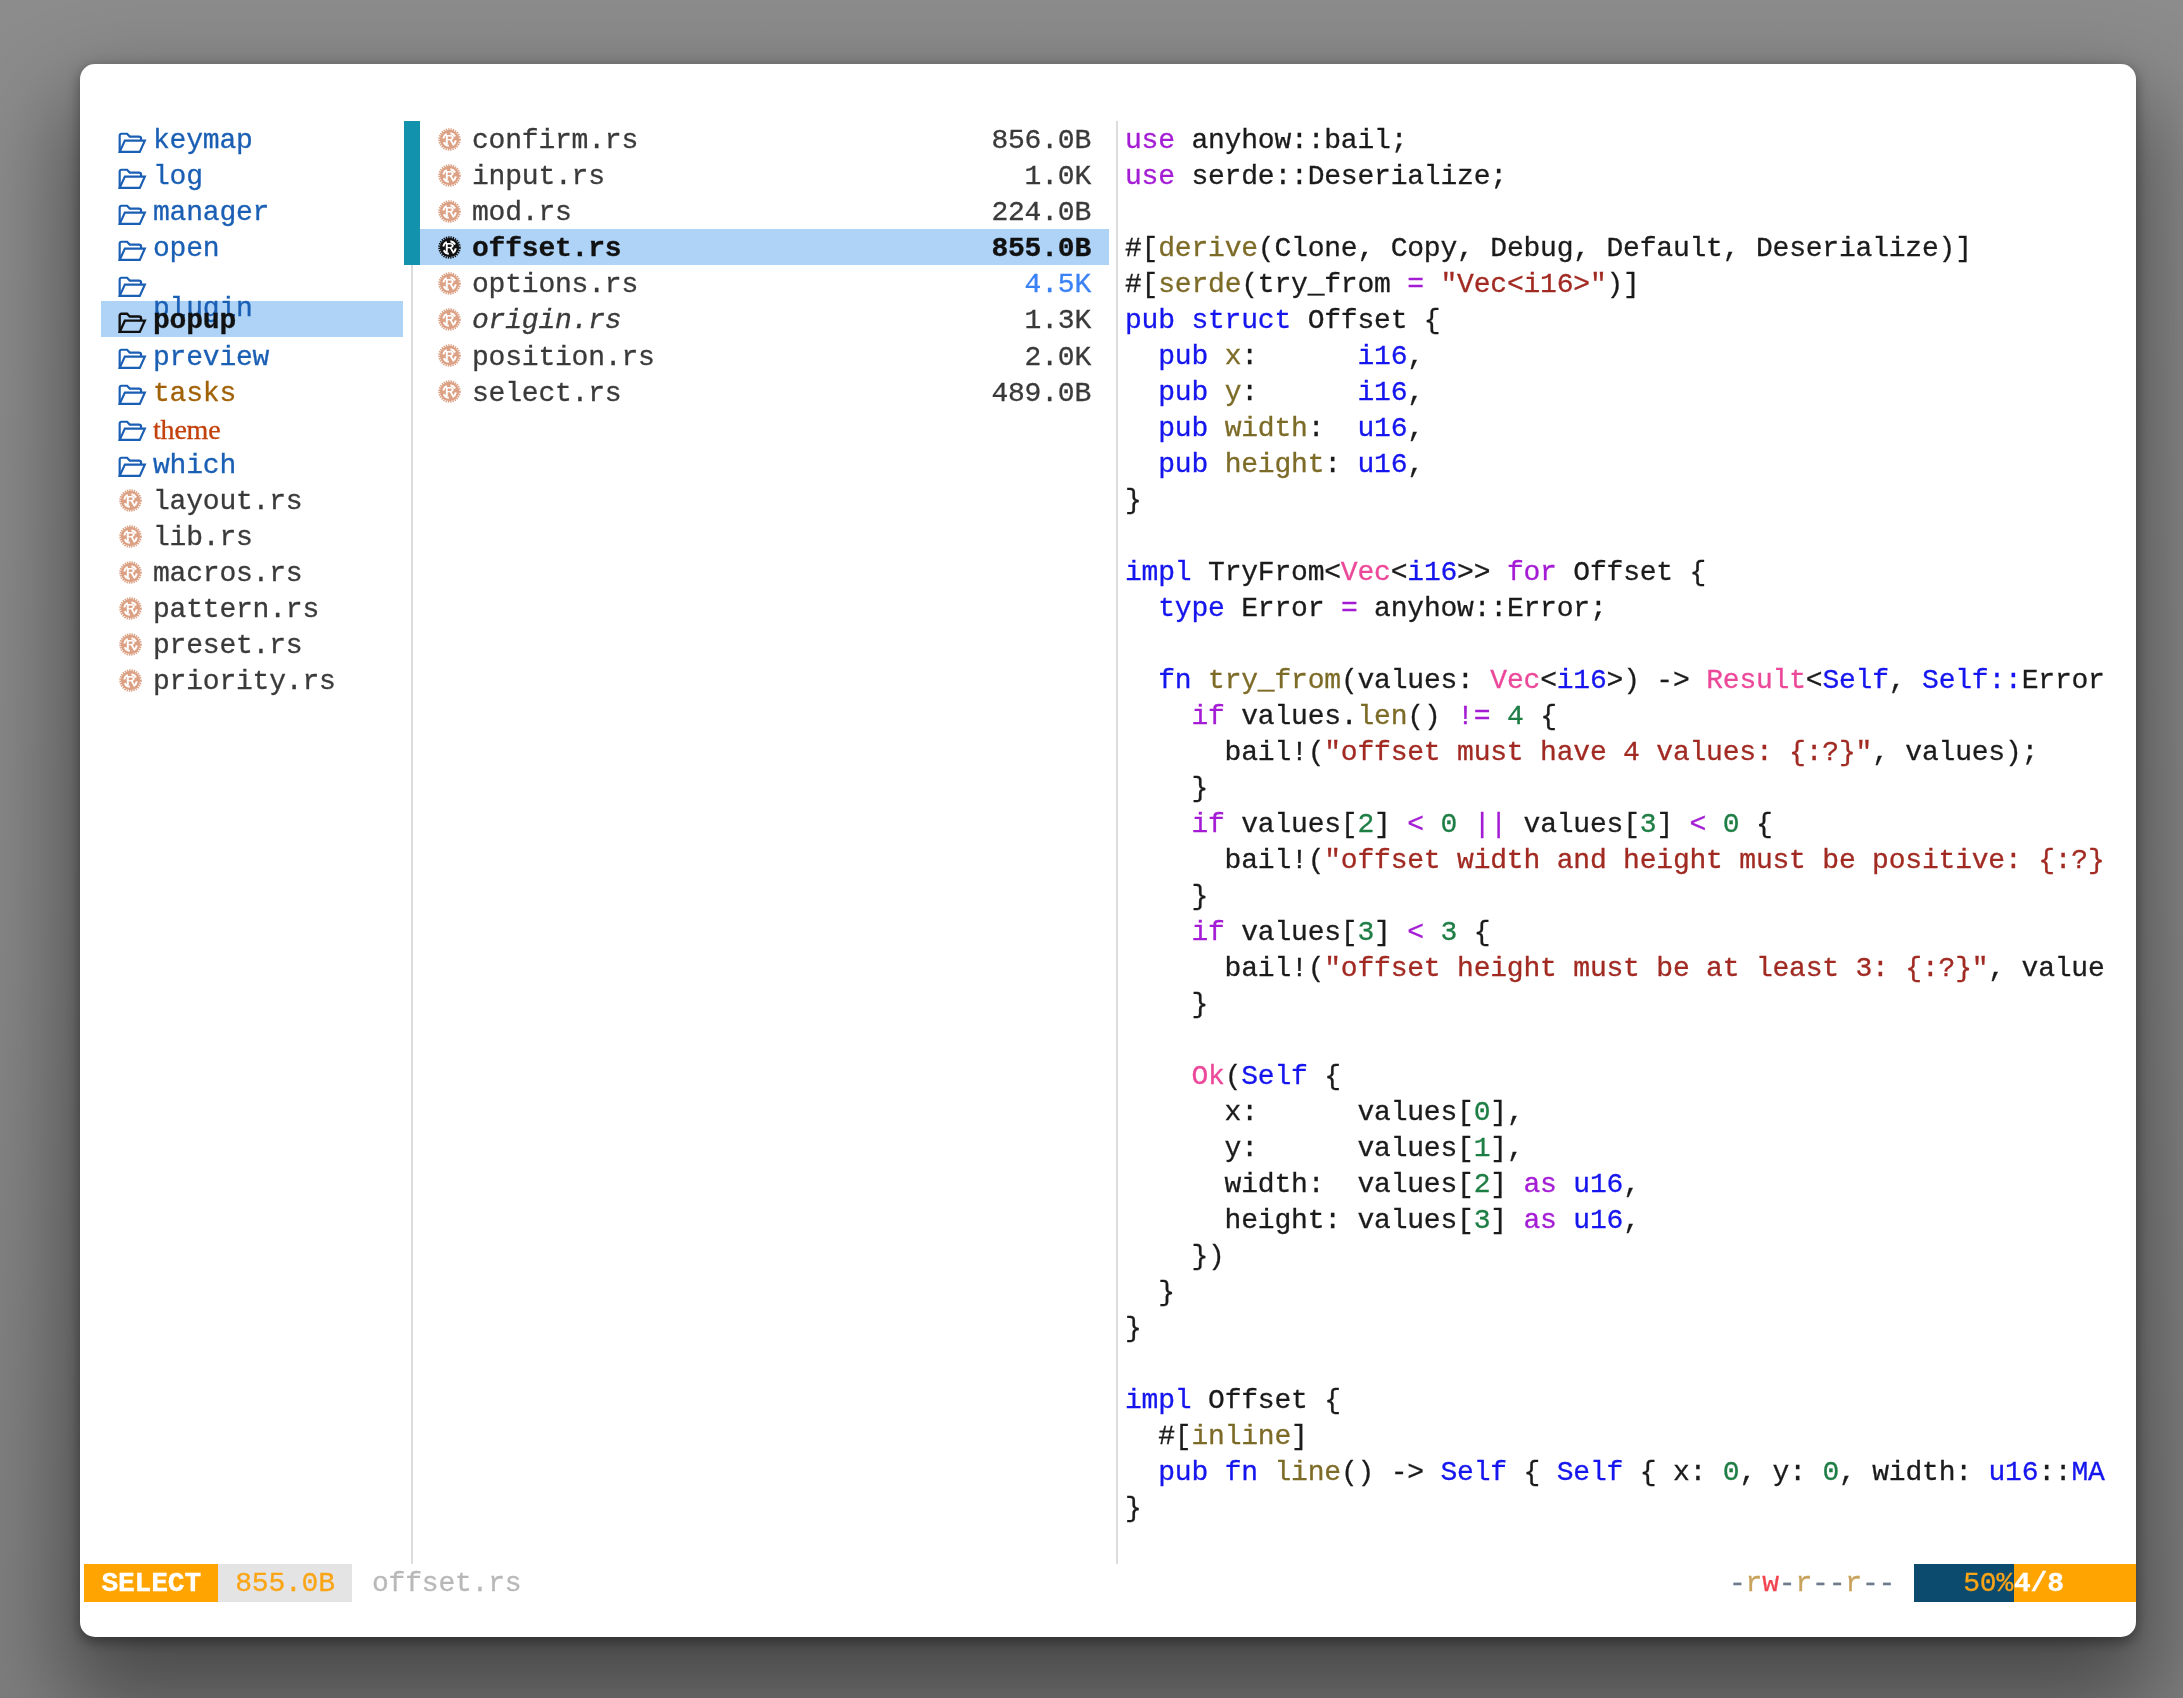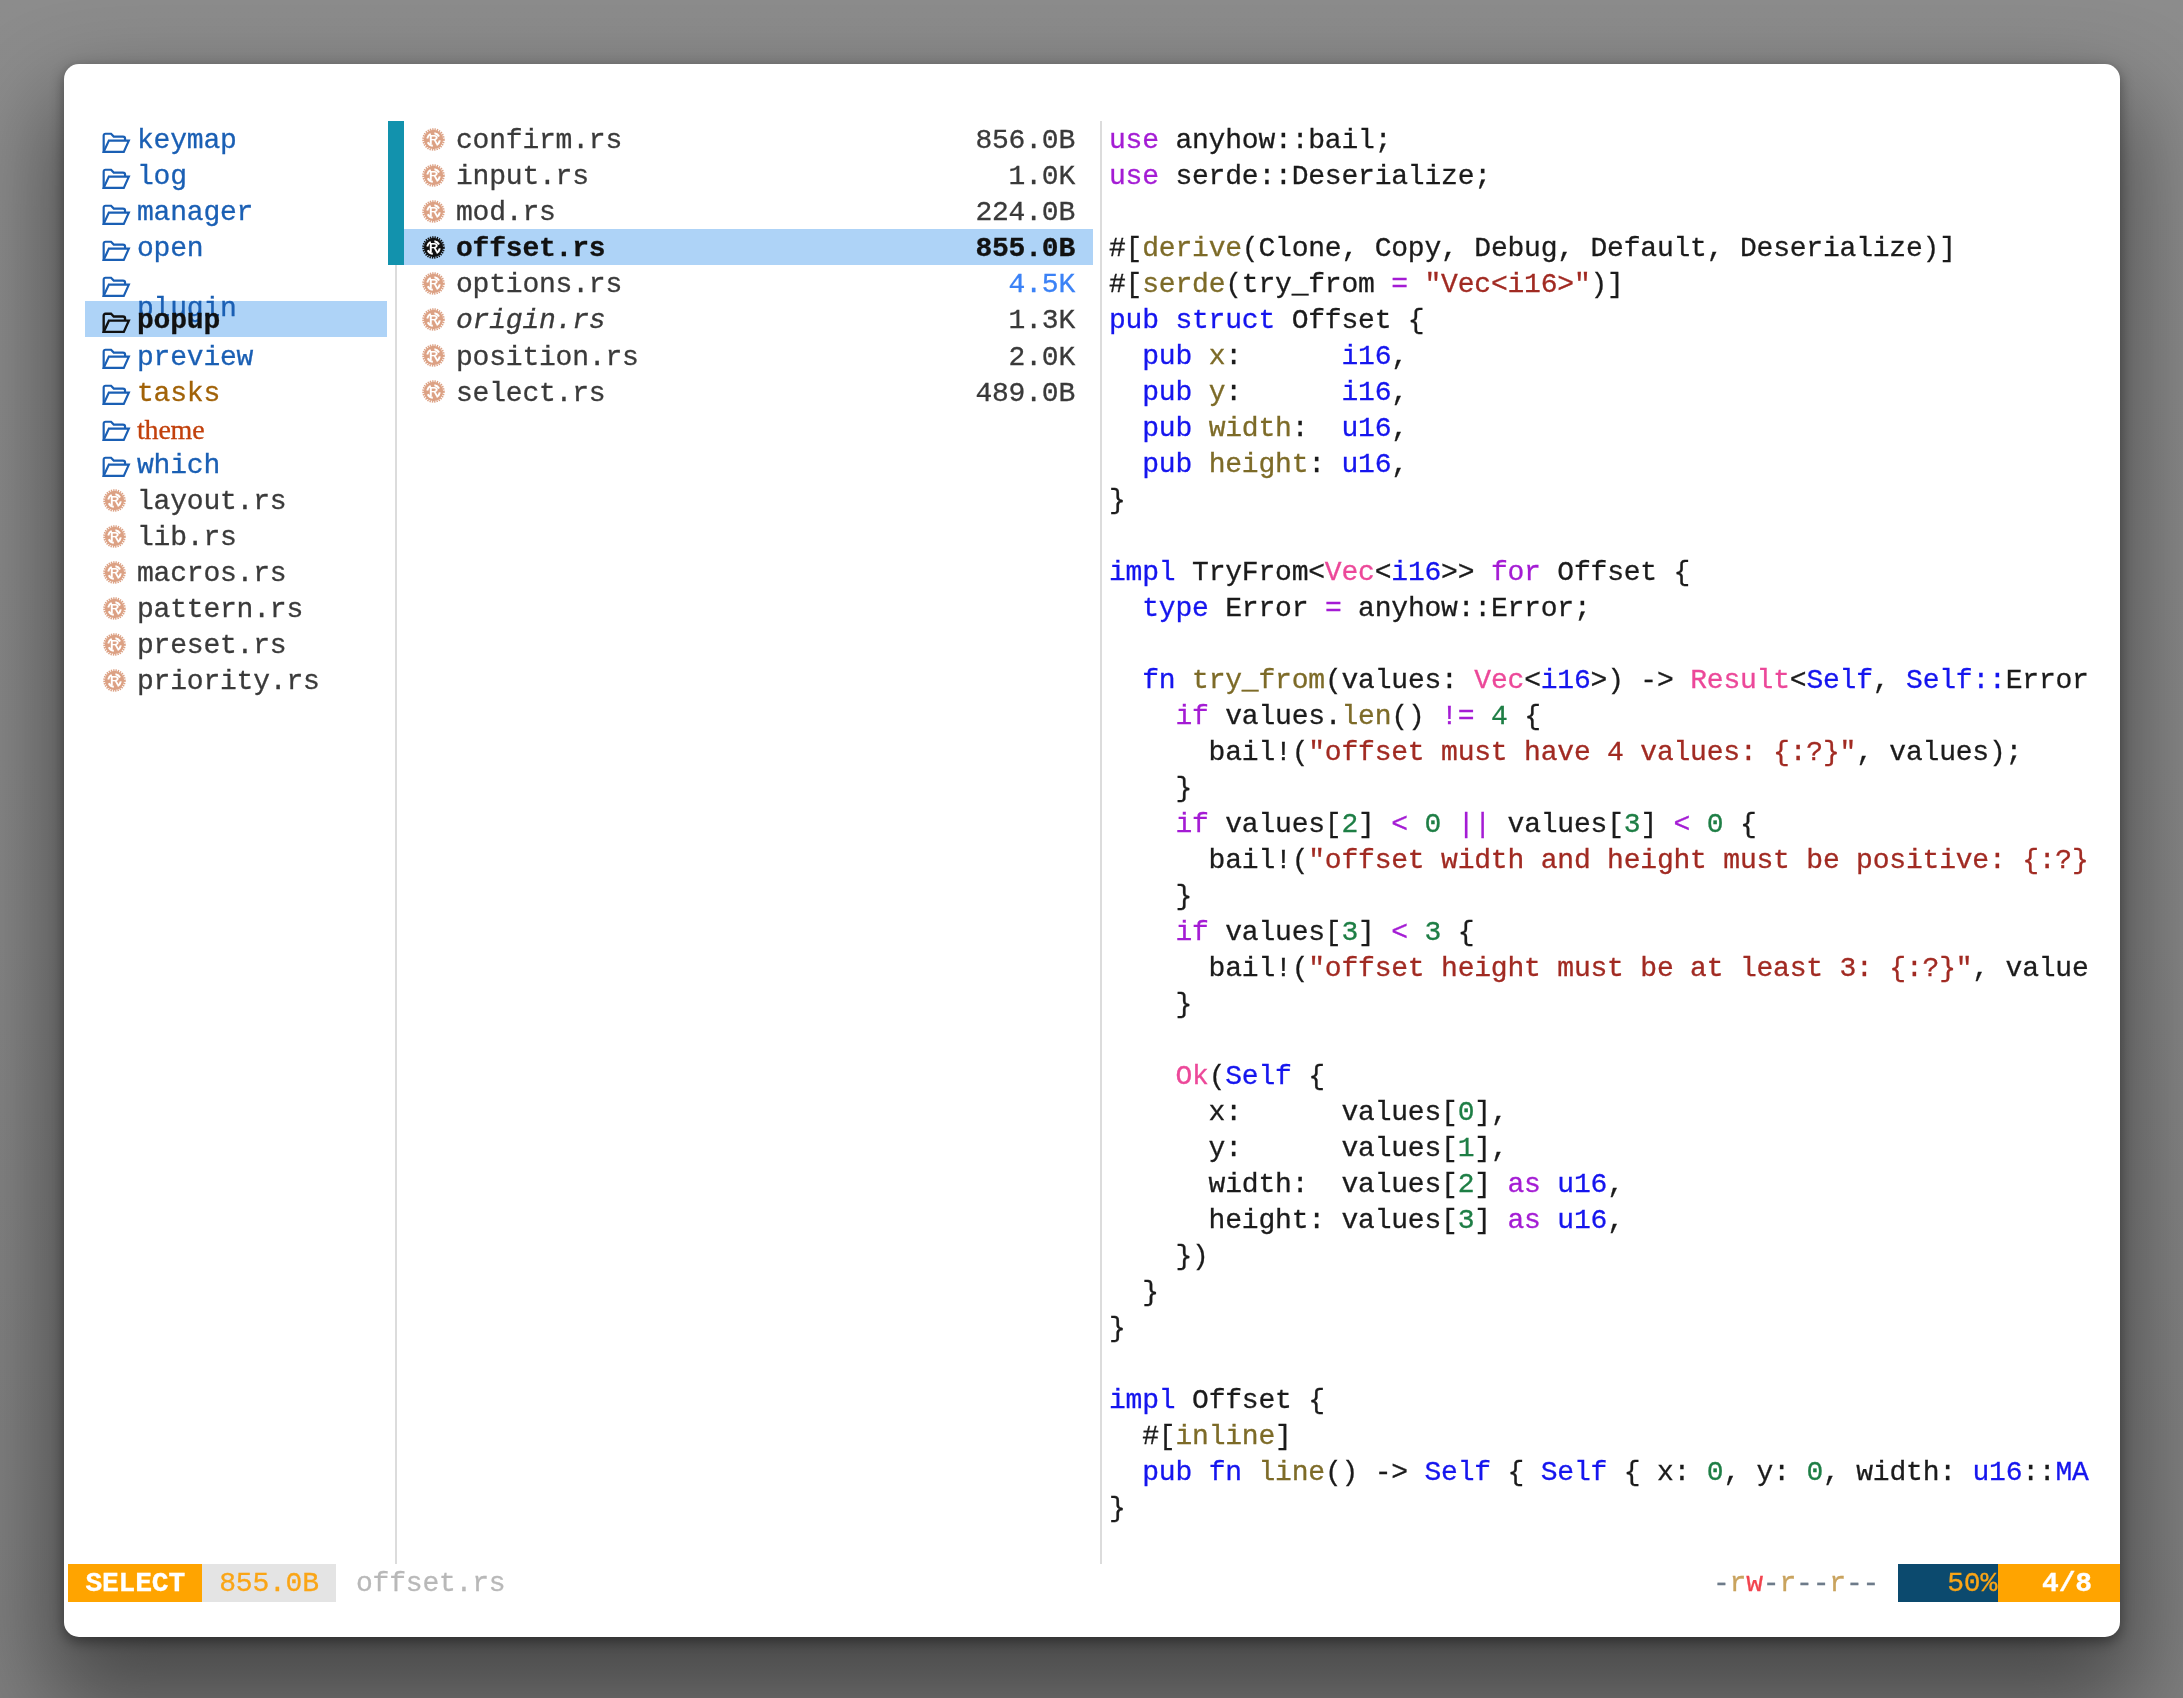--- a/index.html
+++ b/index.html
@@ -1,16 +1,16 @@
 <!DOCTYPE html>
 <html style="font-size:13.4px"><head><meta charset="utf-8"><style>
 * { margin:0; padding:0; box-sizing:border-box; }
 html,body { width:2183px; height:1698px; overflow:hidden; }
 body { background:linear-gradient(180deg,#8c8c8c 0%,#878787 55%,#7e7e7e 100%); font-family:"Liberation Mono",monospace; }
-#win { position:absolute; left:64px; top:64px; width:2056px; height:1573px;
+#win { position:absolute; left:80px; top:64px; width:2056px; height:1573px;
   background:#fff; border-radius:15px; overflow:hidden;
   box-shadow:0 50px 92px 17px rgba(0,0,0,.42), 0 4.2px 13.4px rgba(0,0,0,.4);
   font-size:28px; line-height:36px; letter-spacing:-0.2px;padding-left:34px; -webkit-text-stroke:0.3px currentColor; }
 .abs { position:absolute; }
 .row { position:absolute; height:36px; white-space:pre; padding-top:1.7px; }
 .ic { position:absolute; }
 .ft { color:#3a3a3a; }
 .sep { position:absolute; width:1.7px; background:#dcdcdc; top:57px; height:1443px; }
 pre.code { position:absolute; left:1045px; top:59px; font-family:inherit; font-size:inherit;
   line-height:36px; color:#1b1b1b; white-space:pre; }
@@ -222,14 +222,14 @@
 
 <span class="b">impl</span> Offset {
   #[<span class="o">inline</span>]
   <span class="b">pub fn</span> <span class="o">line</span>() -&gt; <span class="b">Self</span> { <span class="b">Self</span> { x: <span class="g">0</span>, y: <span class="g">0</span>, width: <span class="b">u16</span>::<span class="b">MA</span>
 }</pre>
 <div class="badge" style="left:4.2px;top:1500px;width:134px;background:#ffa400;color:#fff;font-weight:bold;text-align:center">SELECT</div>
 <div class="badge" style="left:138px;top:1500px;width:134px;background:#e4e4e4;color:#faa516;text-align:center">855.0B</div>
 <div class="badge" style="left:292px;top:1500px;color:#b8b8b8">offset.rs</div>
 <div class="badge" style="left:1649px;top:1500px;white-space:pre"><span style="color:#6e7b8a">-</span><span style="color:#c9a35e">r</span><span style="color:#f2444e">w</span><span style="color:#6e7b8a">-</span><span style="color:#c9a35e">r</span><span style="color:#6e7b8a">--</span><span style="color:#c9a35e">r</span><span style="color:#6e7b8a">--</span></div>
 <div class="badge" style="left:1834px;top:1500px;width:99px;background:#0c4a6e;color:#faa516;text-align:right;padding-right:16px">50%</div>
-<div class="badge" style="left:1934px;top:1500px;width:138px;background:#ffa400;color:#fff;font-weight:bold;text-align:center">4/8</div>
+<div class="badge" style="left:1934px;top:1500px;width:138px;background:#ffa400;color:#fff;font-weight:bold;text-align:left">4/8</div>
 </div>
 
 </body></html>

